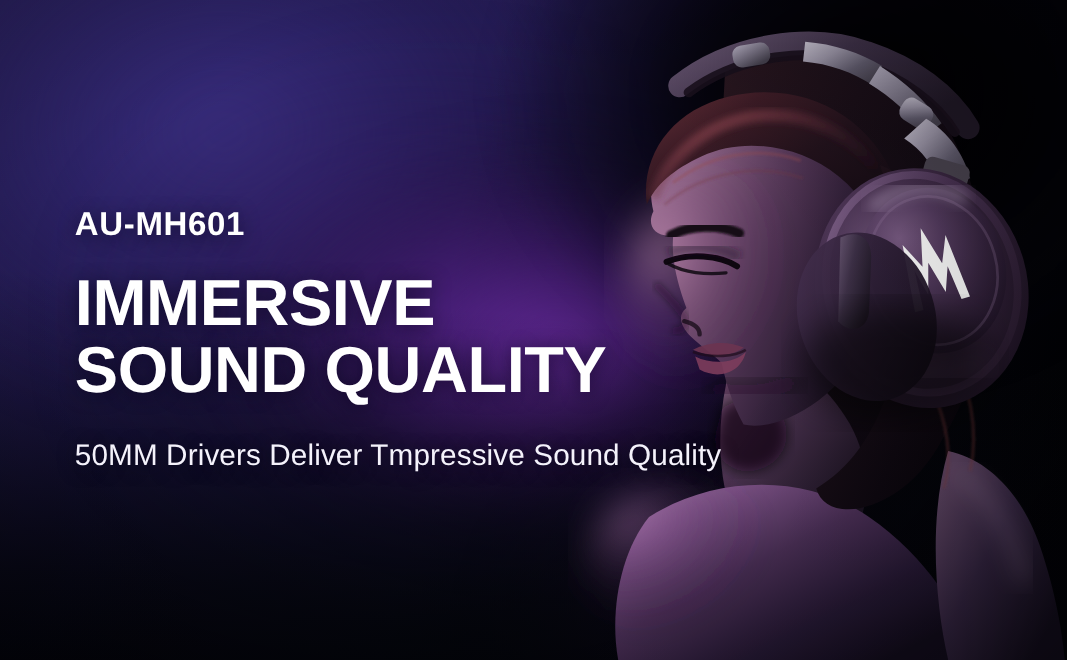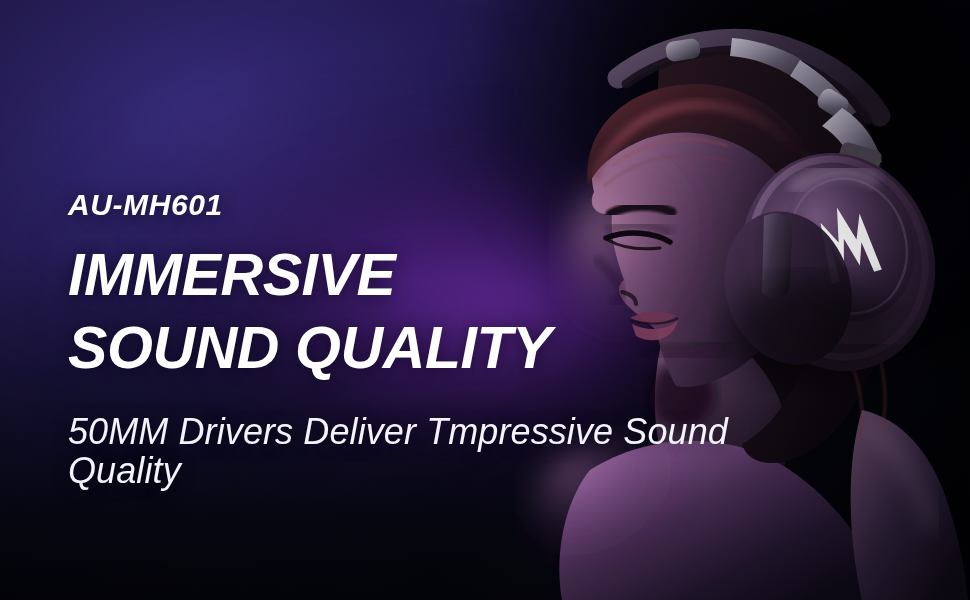--- a/index.html
+++ b/index.html
@@ -5,21 +5,20 @@
 <style>
   html,body{margin:0;padding:0;background:#000;}
   *{box-sizing:border-box;}
 
   .banner{
     position:relative;
     width:970px;height:600px;
     overflow:hidden;
     background:#1d4ed8;
     font-family:"Liberation Sans","DejaVu Sans",sans-serif;
-    font-style:italic;
     -webkit-font-smoothing:antialiased;
   }
 
   
   .bg-base{
     position:absolute;inset:0;
     background:linear-gradient(152deg,
         #2d2364 0%,
         #2a2060 16%,
         #241b53 30%,
@@ -136,24 +135,24 @@
   }
   .headline{
     margin:0;
     font-size:59px;
     font-weight:bold;
     line-height:.99;
     letter-spacing:-.4px;
     color:#ffffff;
     text-transform:uppercase;
   }
-  .headline .l2{display:block;margin-top:15px;}
+  .headline .l2{display:block;margin-top:3px;}
   .subhead{
     margin:34px 0 0 0;
-    font-size:36px;
+    font-size:27px;
     font-weight:normal;
     letter-spacing:.1px;
     color:#f4f2fb;
     line-height:1.1;
   }
 </style>
 </head>
 <body>
 
 <div class="banner">

